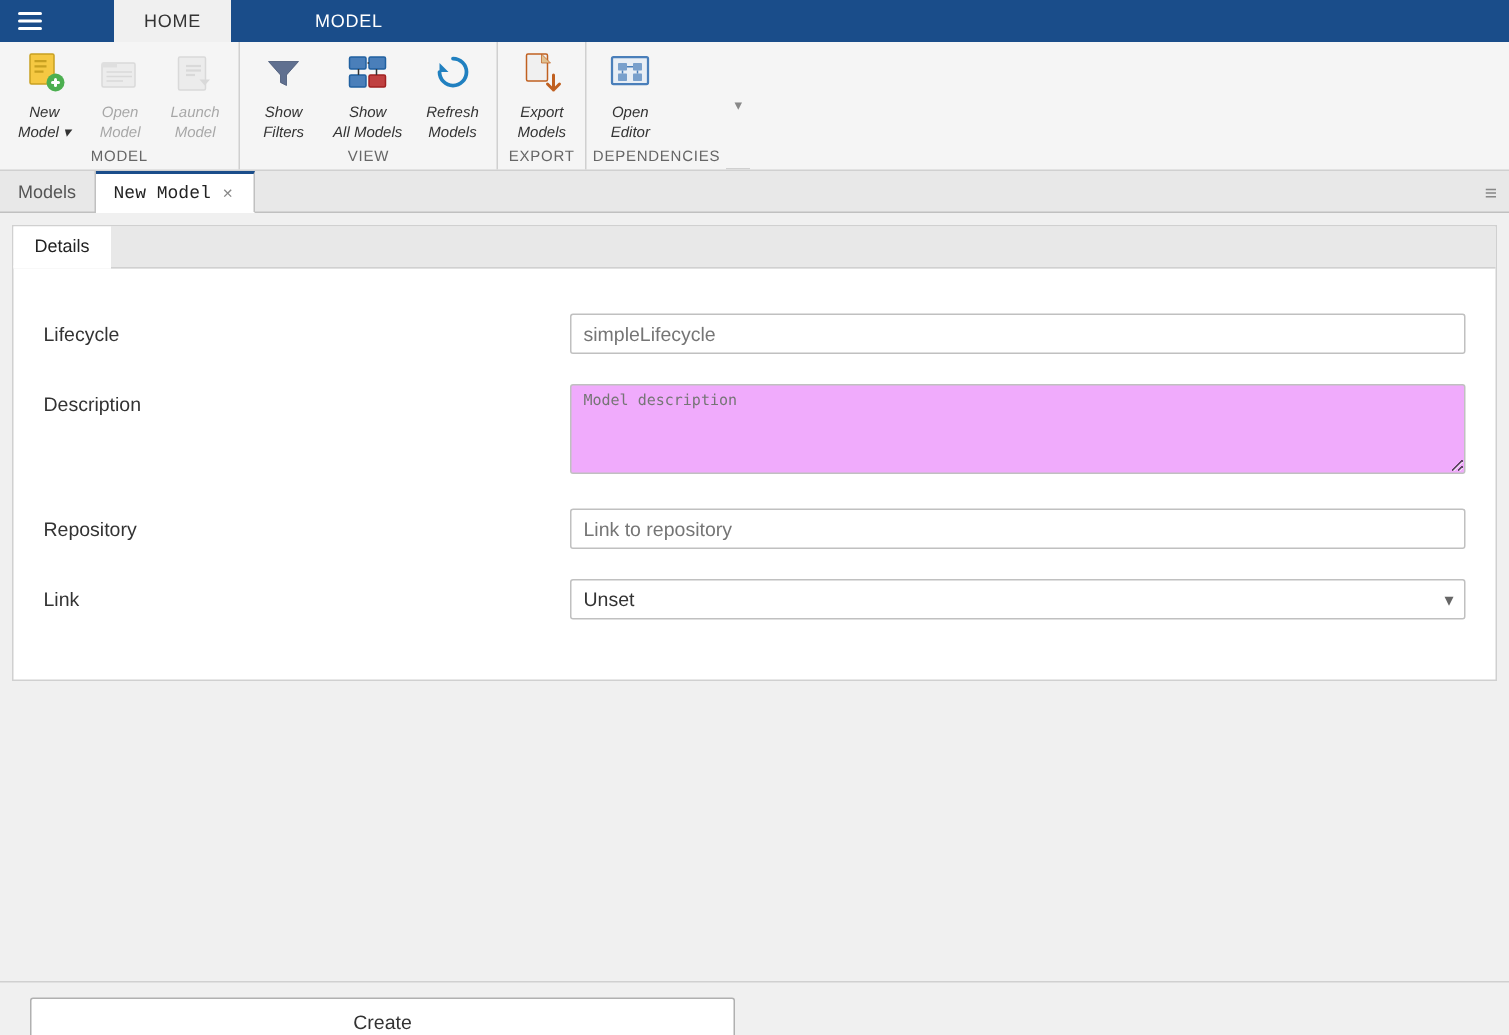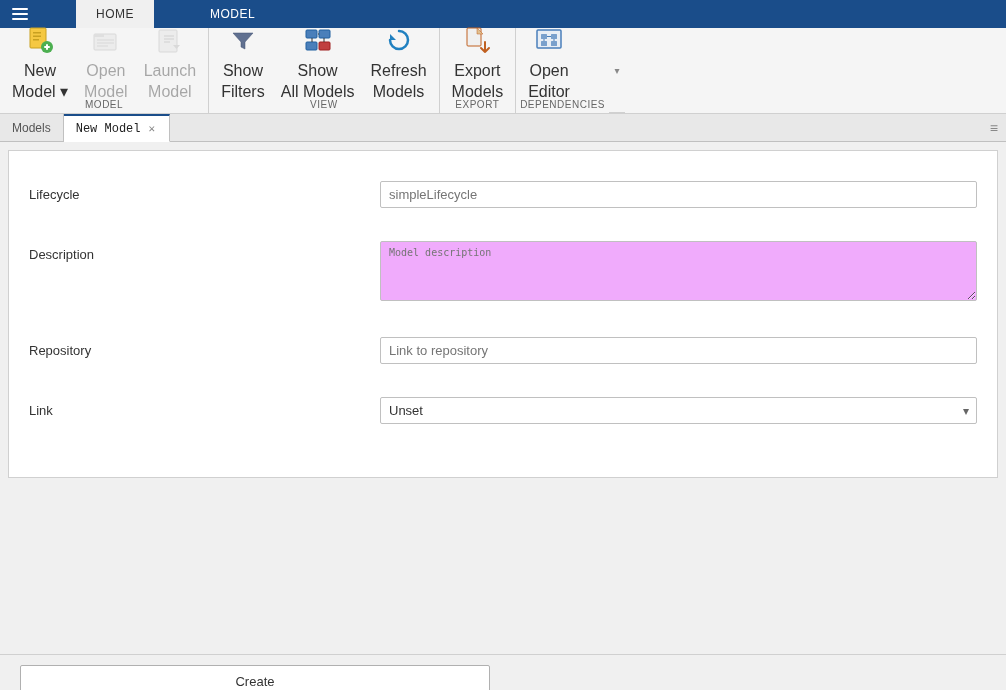--- a/index.html
+++ b/index.html
@@ -78,21 +78,21 @@
       font-size: 11px;
       text-align: center;
       line-height: 1.3;
     }
     .ribbon-btn.disabled { opacity: 0.4; cursor: default; }
     .ribbon-icon {
       font-size: 22px;
       margin-bottom: 3px;
       line-height: 1;
     }
-    .ribbon-btn-label { font-size: 16px; }
+    .ribbon-btn-label { font-size: 10px; font-style: italic; }
 
     
     .ribbon-scroll {
       display: flex;
       align-items: center;
       justify-content: center;
       width: 16px;
       background: #f5f5f5;
       border-bottom: 1px solid #d0d0d0;
       cursor: pointer;
@@ -170,21 +170,21 @@
       color: #222;
       border-bottom: 2px solid white;
       margin-bottom: -1px;
     }
     .details-body {
       padding: 30px 20px 20px;
     }
     .form-row {
       display: flex;
       align-items: flex-start;
-      margin-bottom: 33px;
+      margin-bottom: 20px;
     }
     .form-label {
       width: 320px;
       min-width: 320px;
       font-size: 13px;
       color: #333;
       padding-top: 6px;
     }
     .form-field {
       flex: 1;
@@ -408,20 +408,23 @@
   <div class="tab-item active">
     <span>New Model</span>
     <span class="tab-close">✕</span>
   </div>
   <div class="tab-overflow">≡</div>
 </div>
 
 <div class="main-content">
   <div class="details-panel">
 
+    <div class="details-tab-bar">
+      <div class="details-tab active">Details</div>
+    </div>
 
     <div class="details-body">
 
       <div class="form-row">
         <div class="form-label">Lifecycle</div>
         <div class="form-field">
           <input type="text" class="form-input" placeholder="simpleLifecycle" style="">
         </div>
       </div>
 

